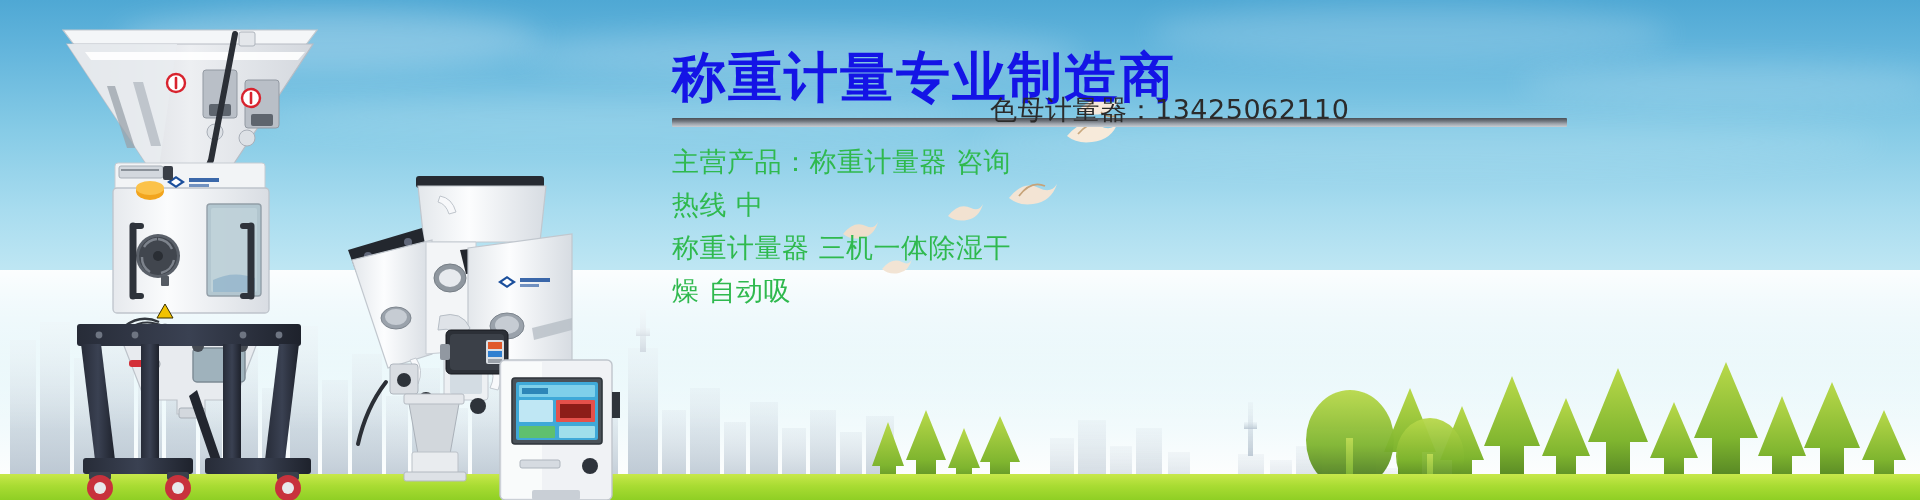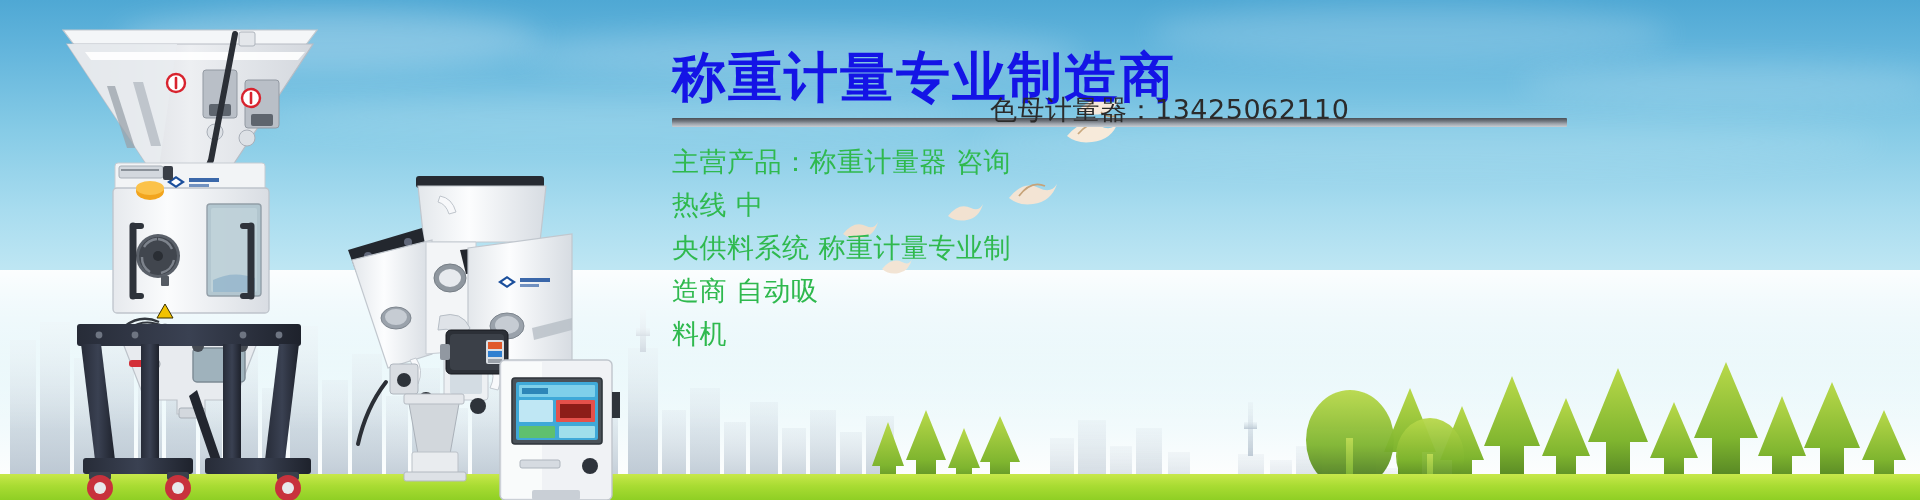--- a/index.html
+++ b/index.html
@@ -446,22 +446,21 @@
   <svg class="dove" style="left:1062px; top:108px; width:58px; height:42px;" viewBox="0 0 58 42">
     <path d="M5 28 Q20 10 38 18 Q50 24 56 14 Q50 32 30 34 Q15 36 5 28 Z" fill="#F7EADA"></path>
     <path d="M16 26 Q30 10 44 16" stroke="#C9A87E" stroke-width="1.8" fill="none"></path>
   </svg>
 
   <div class="copy">
     <div class="headline">称重计量专业制造商</div>
     <div class="rule"></div>
     <div class="subcopy">
       <div>主营产品：称重计量器 咨询热线 中</div>
-      <div>央供料系统 称重计量专业制造商 自动吸</div>
-      <div>料机</div>
+      <div>称重计量器 三机一体除湿干燥 自动吸</div>
     </div>
   </div>
 
   <div class="hotline">
     <span>色母计量器：</span><span>13425062110</span>
   </div>
 
 </div>
 
 </body></html>

